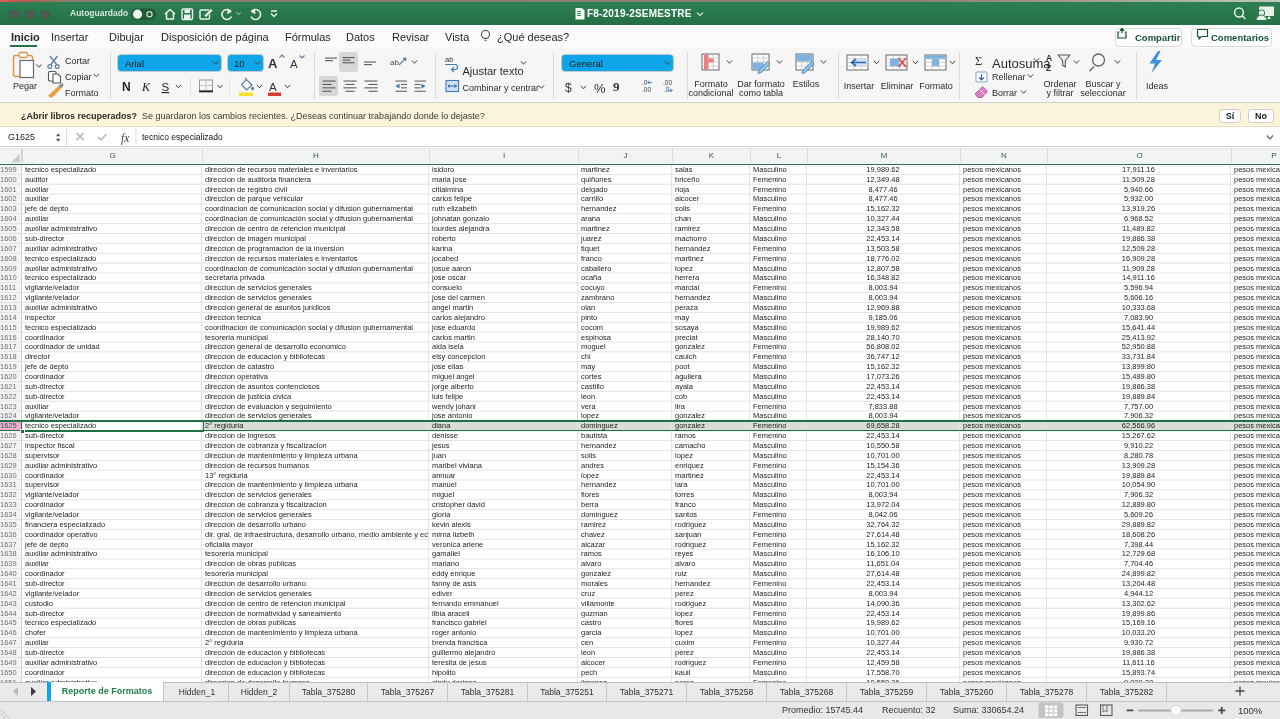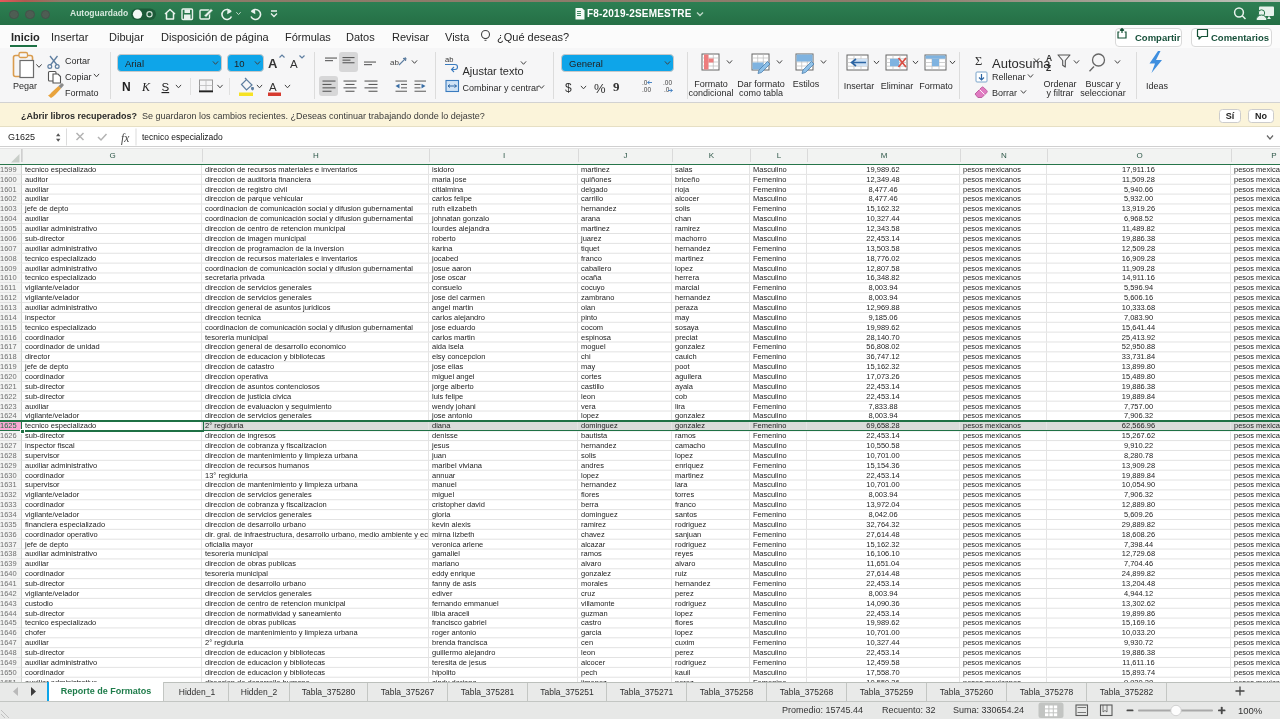--- a/index.html
+++ b/index.html
@@ -32,21 +32,21 @@
 #grid td.num{text-align:center;padding:0}
 #grid td.rn{background:#f3f4f3;color:#6f6f6f;text-align:left;padding:0 3px 0 0;border-right:1px solid #cfd2cf;border-bottom:1px solid #e0e0e0}
 #grid tr.sel td{background:#dadcda}
 #grid tr.sel td.gact{background:#fff}
 #grid tr.sel td.rn{background:#f9a8d4;color:#1a6b42;border-right:1.5px solid #1f7145}
 .selline{position:absolute;left:0;width:1280px;height:1.4px;background:#1f7145}
 #gbord{position:absolute;left:21.3px;top:420.2px;width:182.5px;height:11.4px;border:1.4px solid #1f7145;background:transparent}
 #fillh{position:absolute;left:19.8px;top:428.9px;width:5px;height:5px;background:#1f7145;border:1px solid #fff}
 #tabbar{left:0;top:682px;width:1280px;height:19px;background:#e9eae9;border-top:1px solid #bcc0bc}
 .stab{position:absolute;top:683px;height:18px;line-height:18px;text-align:center;font-size:8.5px;color:#2e2e2e;border-right:1px solid #c3c6c3}
-#acttab{position:absolute;left:47px;top:682px;width:117px;height:19px;background:#fff;border-left:2px solid #0ea5e9;border-right:1px solid #c3c6c3;text-align:center;line-height:19px;font-size:9px;font-weight:700;color:#1e7c4a}
+#acttab{position:absolute;left:47px;top:682px;width:117px;height:19px;background:#fff;border-left:4px solid #0ea5e9;border-right:1px solid #c3c6c3;text-align:center;line-height:19px;font-size:9px;font-weight:700;color:#1e7c4a}
 #statusbar{left:0;top:701px;width:1280px;height:18px;background:#e7e8e7;border-top:1px solid #c3c6c3}
 .stxt{position:absolute;top:701px;height:18px;line-height:19px;font-size:9px;color:#333}
 </style></head>
 <body>
 <div class="abs" id="topstrip"></div>
 <div class="abs" id="titlebar"></div>
 <div class="tl" style="left:9px"></div>
 <div class="tl" style="left:25px"></div>
 <div class="tl" style="left:40.5px"></div>
 <div id="tbtxt">Autoguardado</div>

